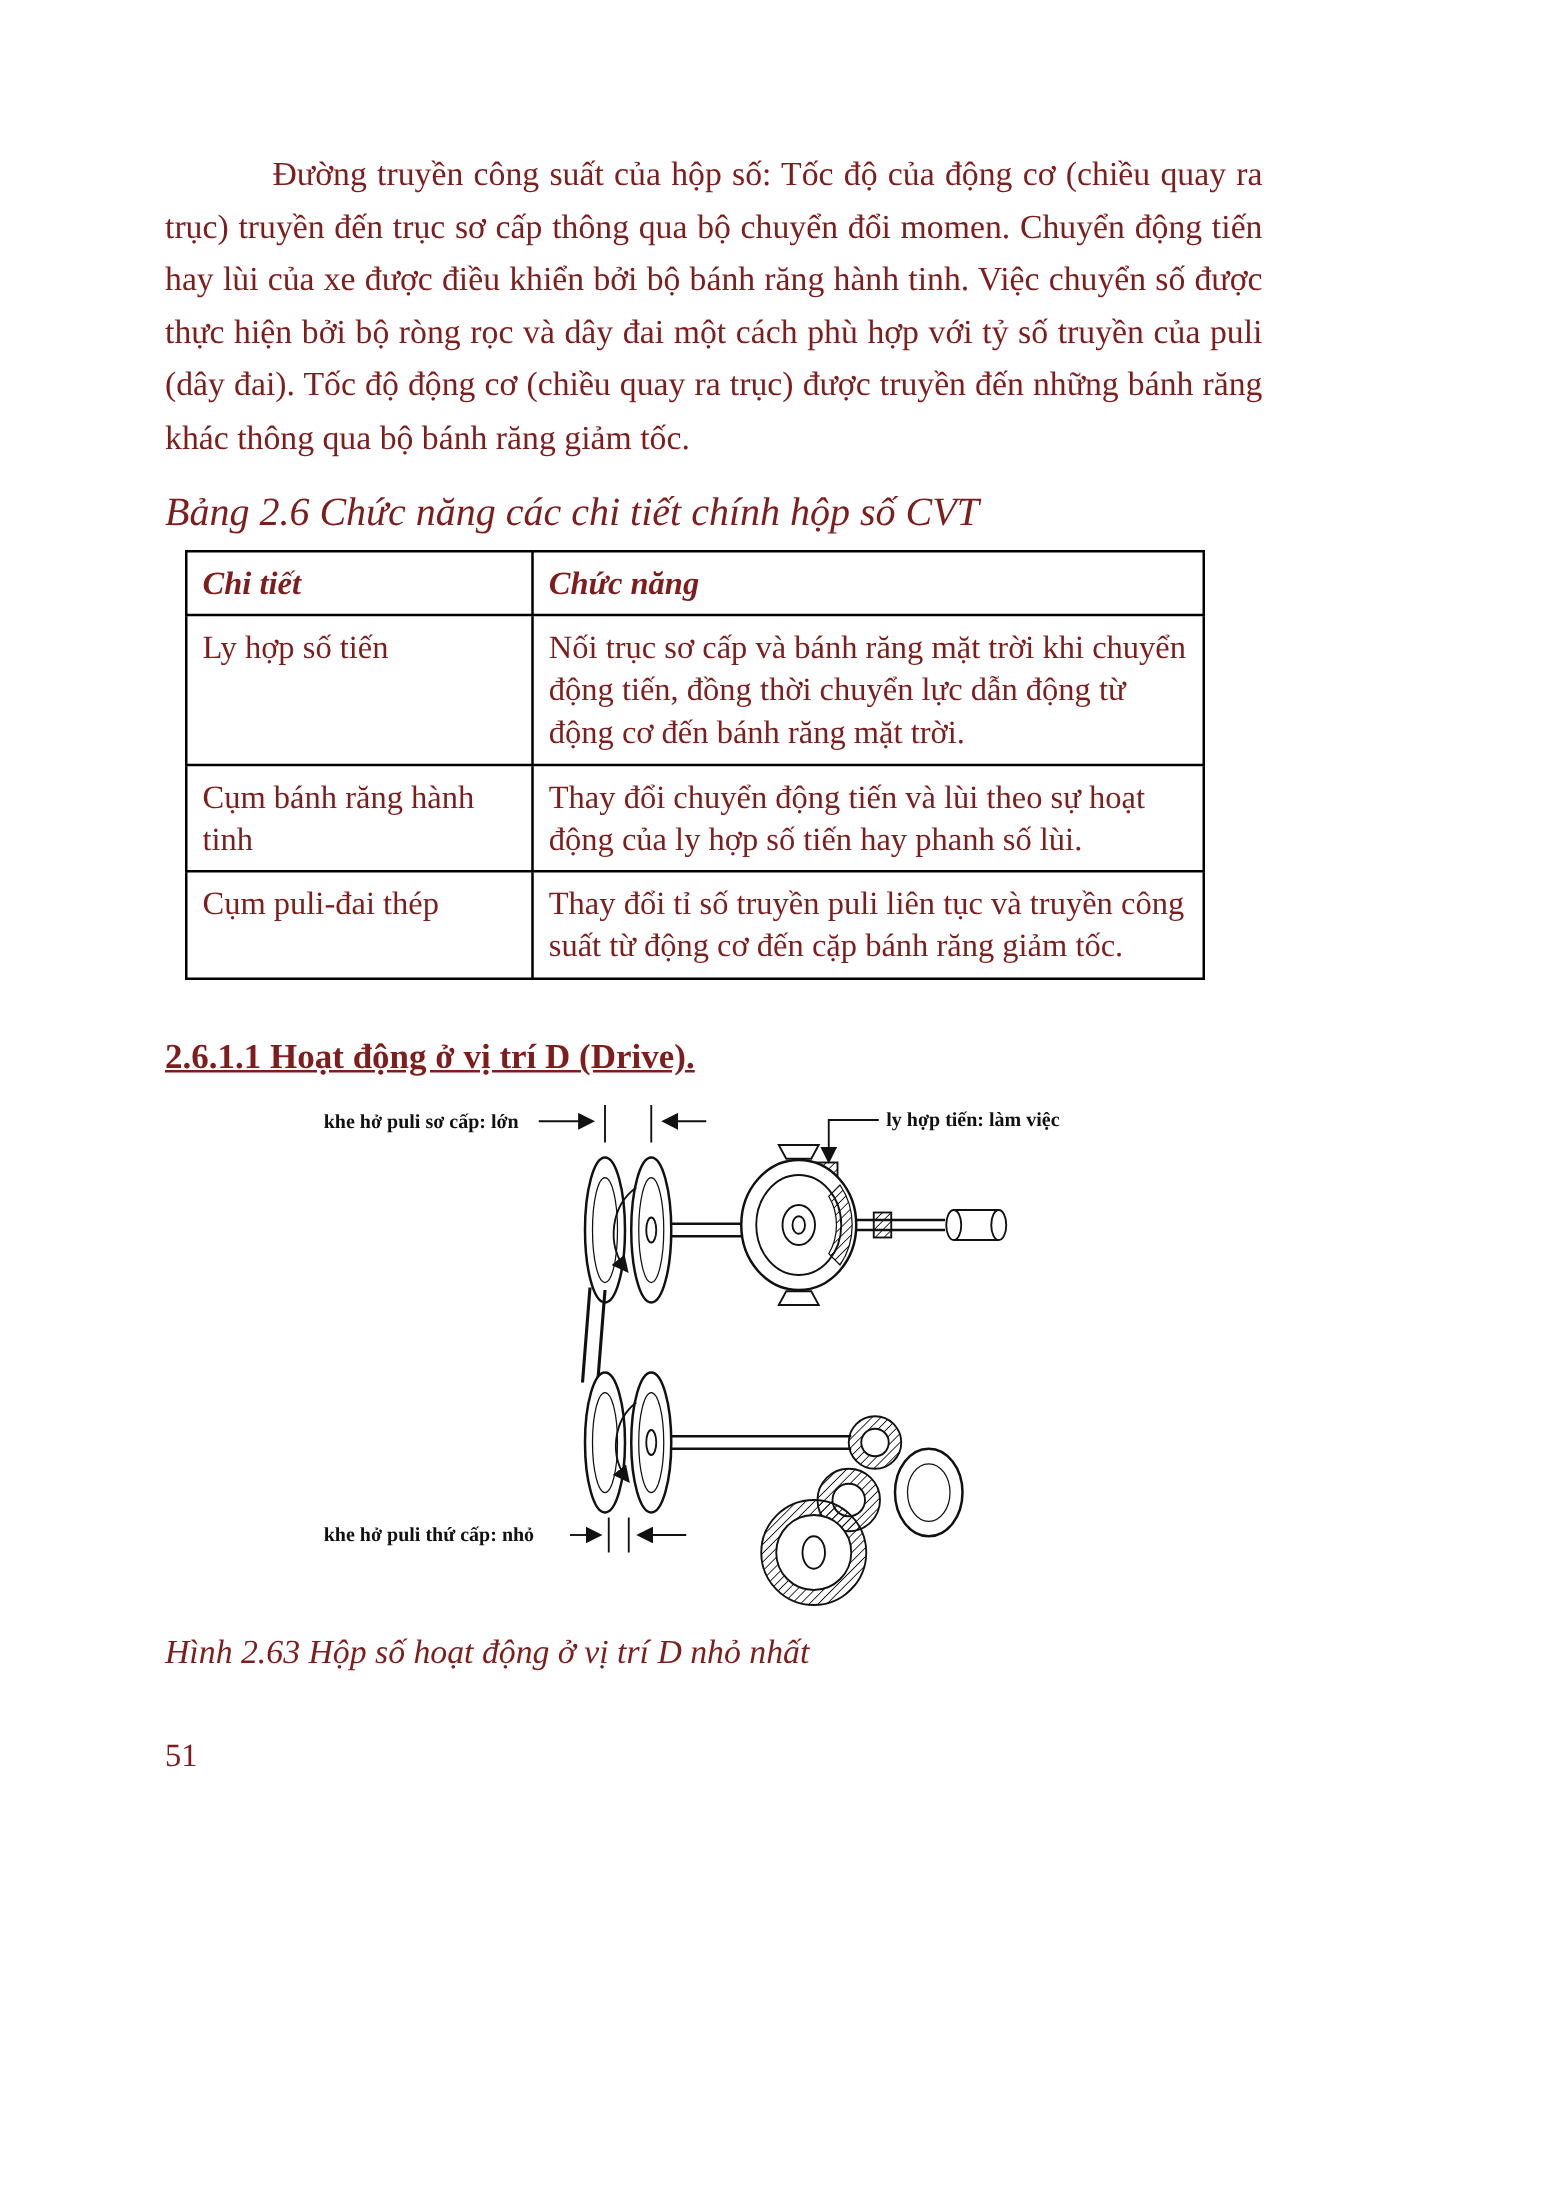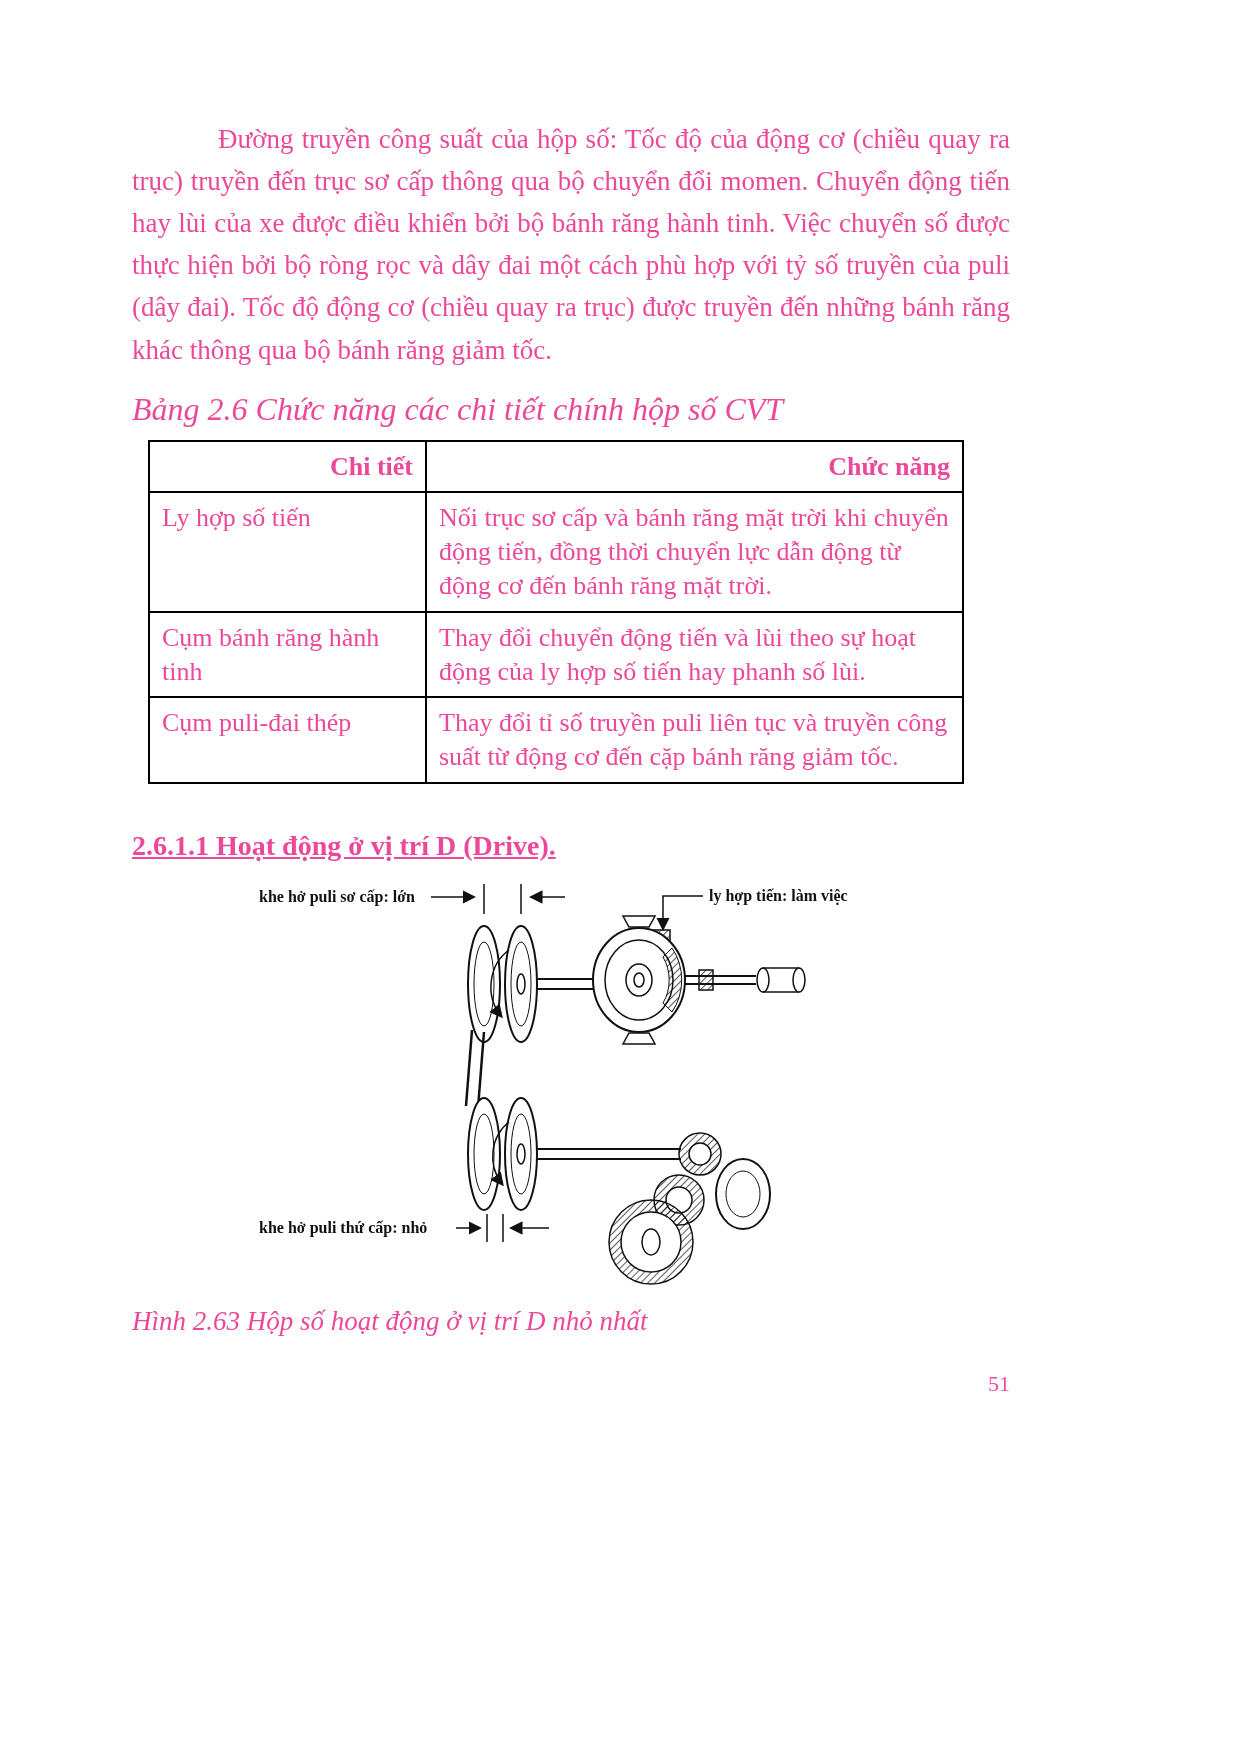--- a/index.html
+++ b/index.html
@@ -6,21 +6,21 @@
     margin: 0;
     padding: 0;
     background: #ffffff;
   }
   .sheet {
     position: relative;
     width: 1240px;
     height: 1754px;
     background: #ffffff;
     font-family: "Liberation Serif", serif;
-    color: #ec4899;
+    color: #7f1d1d;
     box-sizing: border-box;
     padding: 118px 230px 0 132px;
     overflow: hidden;
   }
   .body-text {
     font-size: 27px;
     line-height: 1.56;
     text-align: justify;
     text-indent: 86px;
     margin: 0 0 12px 0;
@@ -39,21 +39,22 @@
     table-layout: fixed;
   }
   table.parts-table th,
   table.parts-table td {
     border: 2px solid #000;
     padding: 8px 12px;
     vertical-align: top;
   }
   table.parts-table th {
     font-weight: bold;
-    text-align: right;
+    text-align: left;
+    font-style: italic;
   }
   table.parts-table col.c1 { width: 277px; }
   table.parts-table col.c2 { width: 537px; }
   h3.section-heading {
     font-size: 28px;
     font-weight: bold;
     margin: 46px 0 8px 0;
     text-decoration: underline;
   }
   .figure {
@@ -63,23 +64,23 @@
     margin: 18px auto 0 auto;
     text-decoration: underline;
   }
   .figure svg { display: block; }
   .figure-caption {
     font-style: italic;
     font-size: 27px;
     margin: 14px 0 0 0;
   }
   .page-number {
-    text-align: right;
-    font-size: 22px;
-    margin-top: 34px;
+    text-align: left;
+    font-size: 26px;
+    margin-top: 53px;
   }
 </style>
 </head>
 <body>
 
 <div class="sheet">
 
   <p class="body-text">Đường truyền công suất của hộp số: Tốc độ của động cơ (chiều quay ra trục) truyền đến trục sơ cấp thông qua bộ chuyển đổi momen. Chuyển động tiến hay lùi của xe được điều khiển bởi bộ bánh răng hành tinh. Việc chuyển số được thực hiện bởi bộ ròng rọc và dây đai một cách phù hợp với tỷ số truyền của puli (dây đai). Tốc độ động cơ (chiều quay ra trục) được truyền đến những bánh răng khác thông qua bộ bánh răng giảm tốc.</p>
 
   <p class="table-caption">Bảng 2.6 Chức năng các chi tiết chính hộp số CVT</p>

